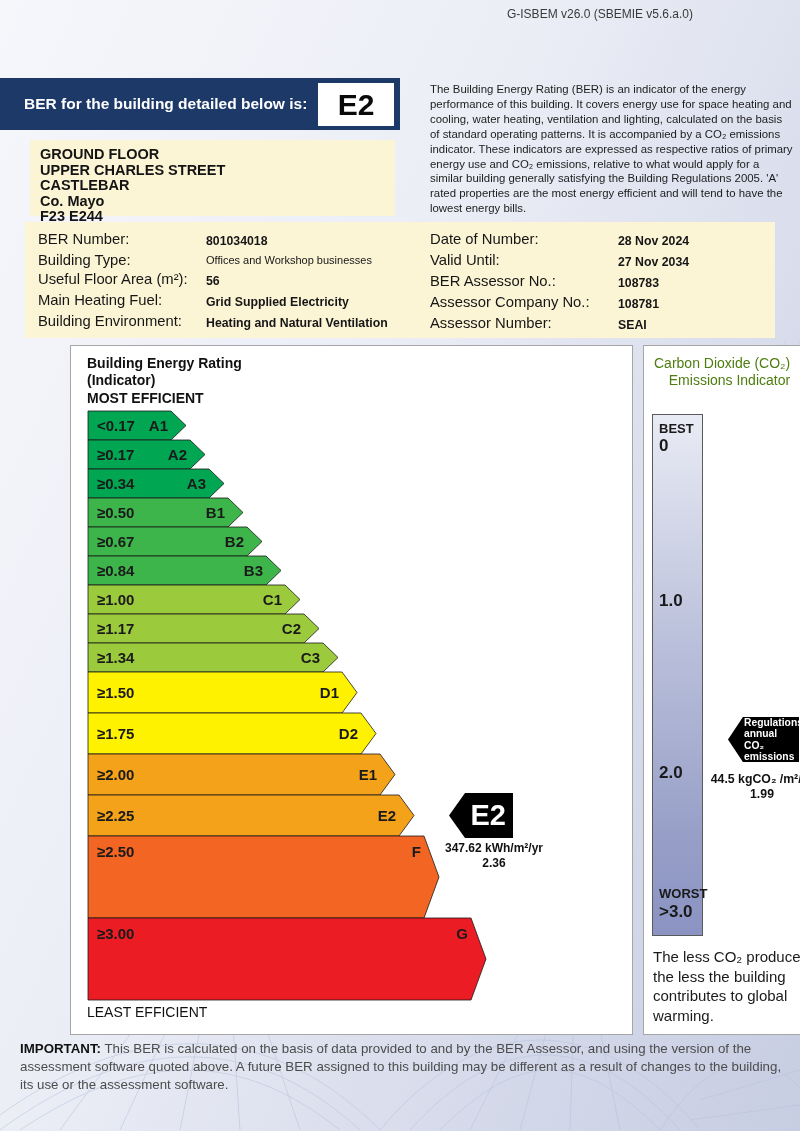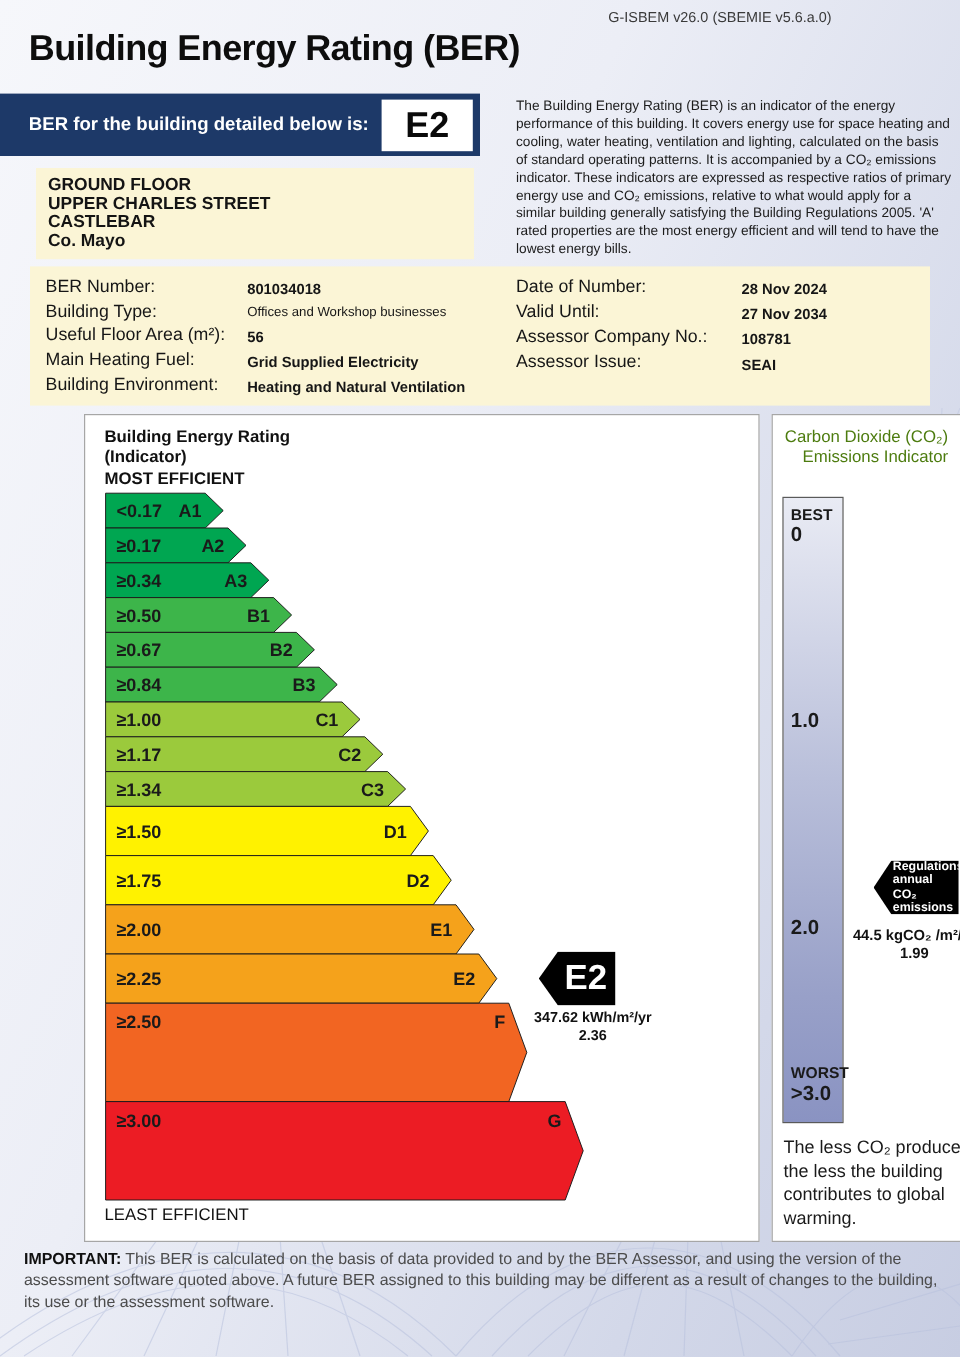--- a/index.html
+++ b/index.html
@@ -118,32 +118,32 @@
         <path d="M110 60 L 70 300"></path>
       <path d="M110 380 C 70 470, 70 560, 110 640"></path>
       <path d="M100 380 L 85 640"></path>
     </g>
   </svg>
 
   <div class="content">
 
     <div class="version-line">G-ISBEM v26.0 (SBEMIE v5.6.a.0)</div>
 
-    <h1 class="main-title">Building Energy Rating (BER)</h1>
 
     <div class="banner">
       <div class="banner-label">BER for the building detailed below is:</div>
       <div class="rating-box">E2</div>
     </div>
 
     <div class="address-box">
         <div class="addr-line">GROUND FLOOR</div>
         <div class="addr-line">UPPER CHARLES STREET</div>
         <div class="addr-line">CASTLEBAR</div>
         <div class="addr-line">Co. Mayo</div>
+        <div class="addr-line">F23 E244</div>
       </div>
 
     <div class="description">The Building Energy Rating (BER) is an indicator of the energy performance of this building. It covers energy use for space heating and cooling, water heating, ventilation and lighting, calculated on the basis of standard operating patterns. It is accompanied by a CO₂ emissions indicator. These indicators are expressed as respective ratios of primary energy use and CO₂ emissions, relative to what would apply for a similar building generally satisfying the Building Regulations 2005. 'A' rated properties are the most energy efficient and will tend to have the lowest energy bills.</div>
 
     <div class="details-box">
       <div class="details-cols">
         <div class="details-col left">
             <div class="detail-row">
               <div class="detail-label">BER Number:</div>
               <div class="detail-value">801034018</div>
@@ -168,25 +168,29 @@
         <div class="details-col right">
             <div class="detail-row">
               <div class="detail-label">Date of Number:</div>
               <div class="detail-value">28 Nov 2024</div>
             </div>
             <div class="detail-row">
               <div class="detail-label">Valid Until:</div>
               <div class="detail-value">27 Nov 2034</div>
             </div>
             <div class="detail-row">
+              <div class="detail-label">BER Assessor No.:</div>
+              <div class="detail-value">108783</div>
+            </div>
+            <div class="detail-row">
               <div class="detail-label">Assessor Company No.:</div>
               <div class="detail-value">108781</div>
             </div>
             <div class="detail-row">
-              <div class="detail-label">Assessor Issue:</div>
+              <div class="detail-label">Assessor Number:</div>
               <div class="detail-value">SEAI</div>
             </div>
           </div>
       </div>
     </div>
 
     <div class="panel chart-panel">
       <div class="chart-title">
         <div>Building Energy Rating</div>
         <div>(Indicator)</div>

